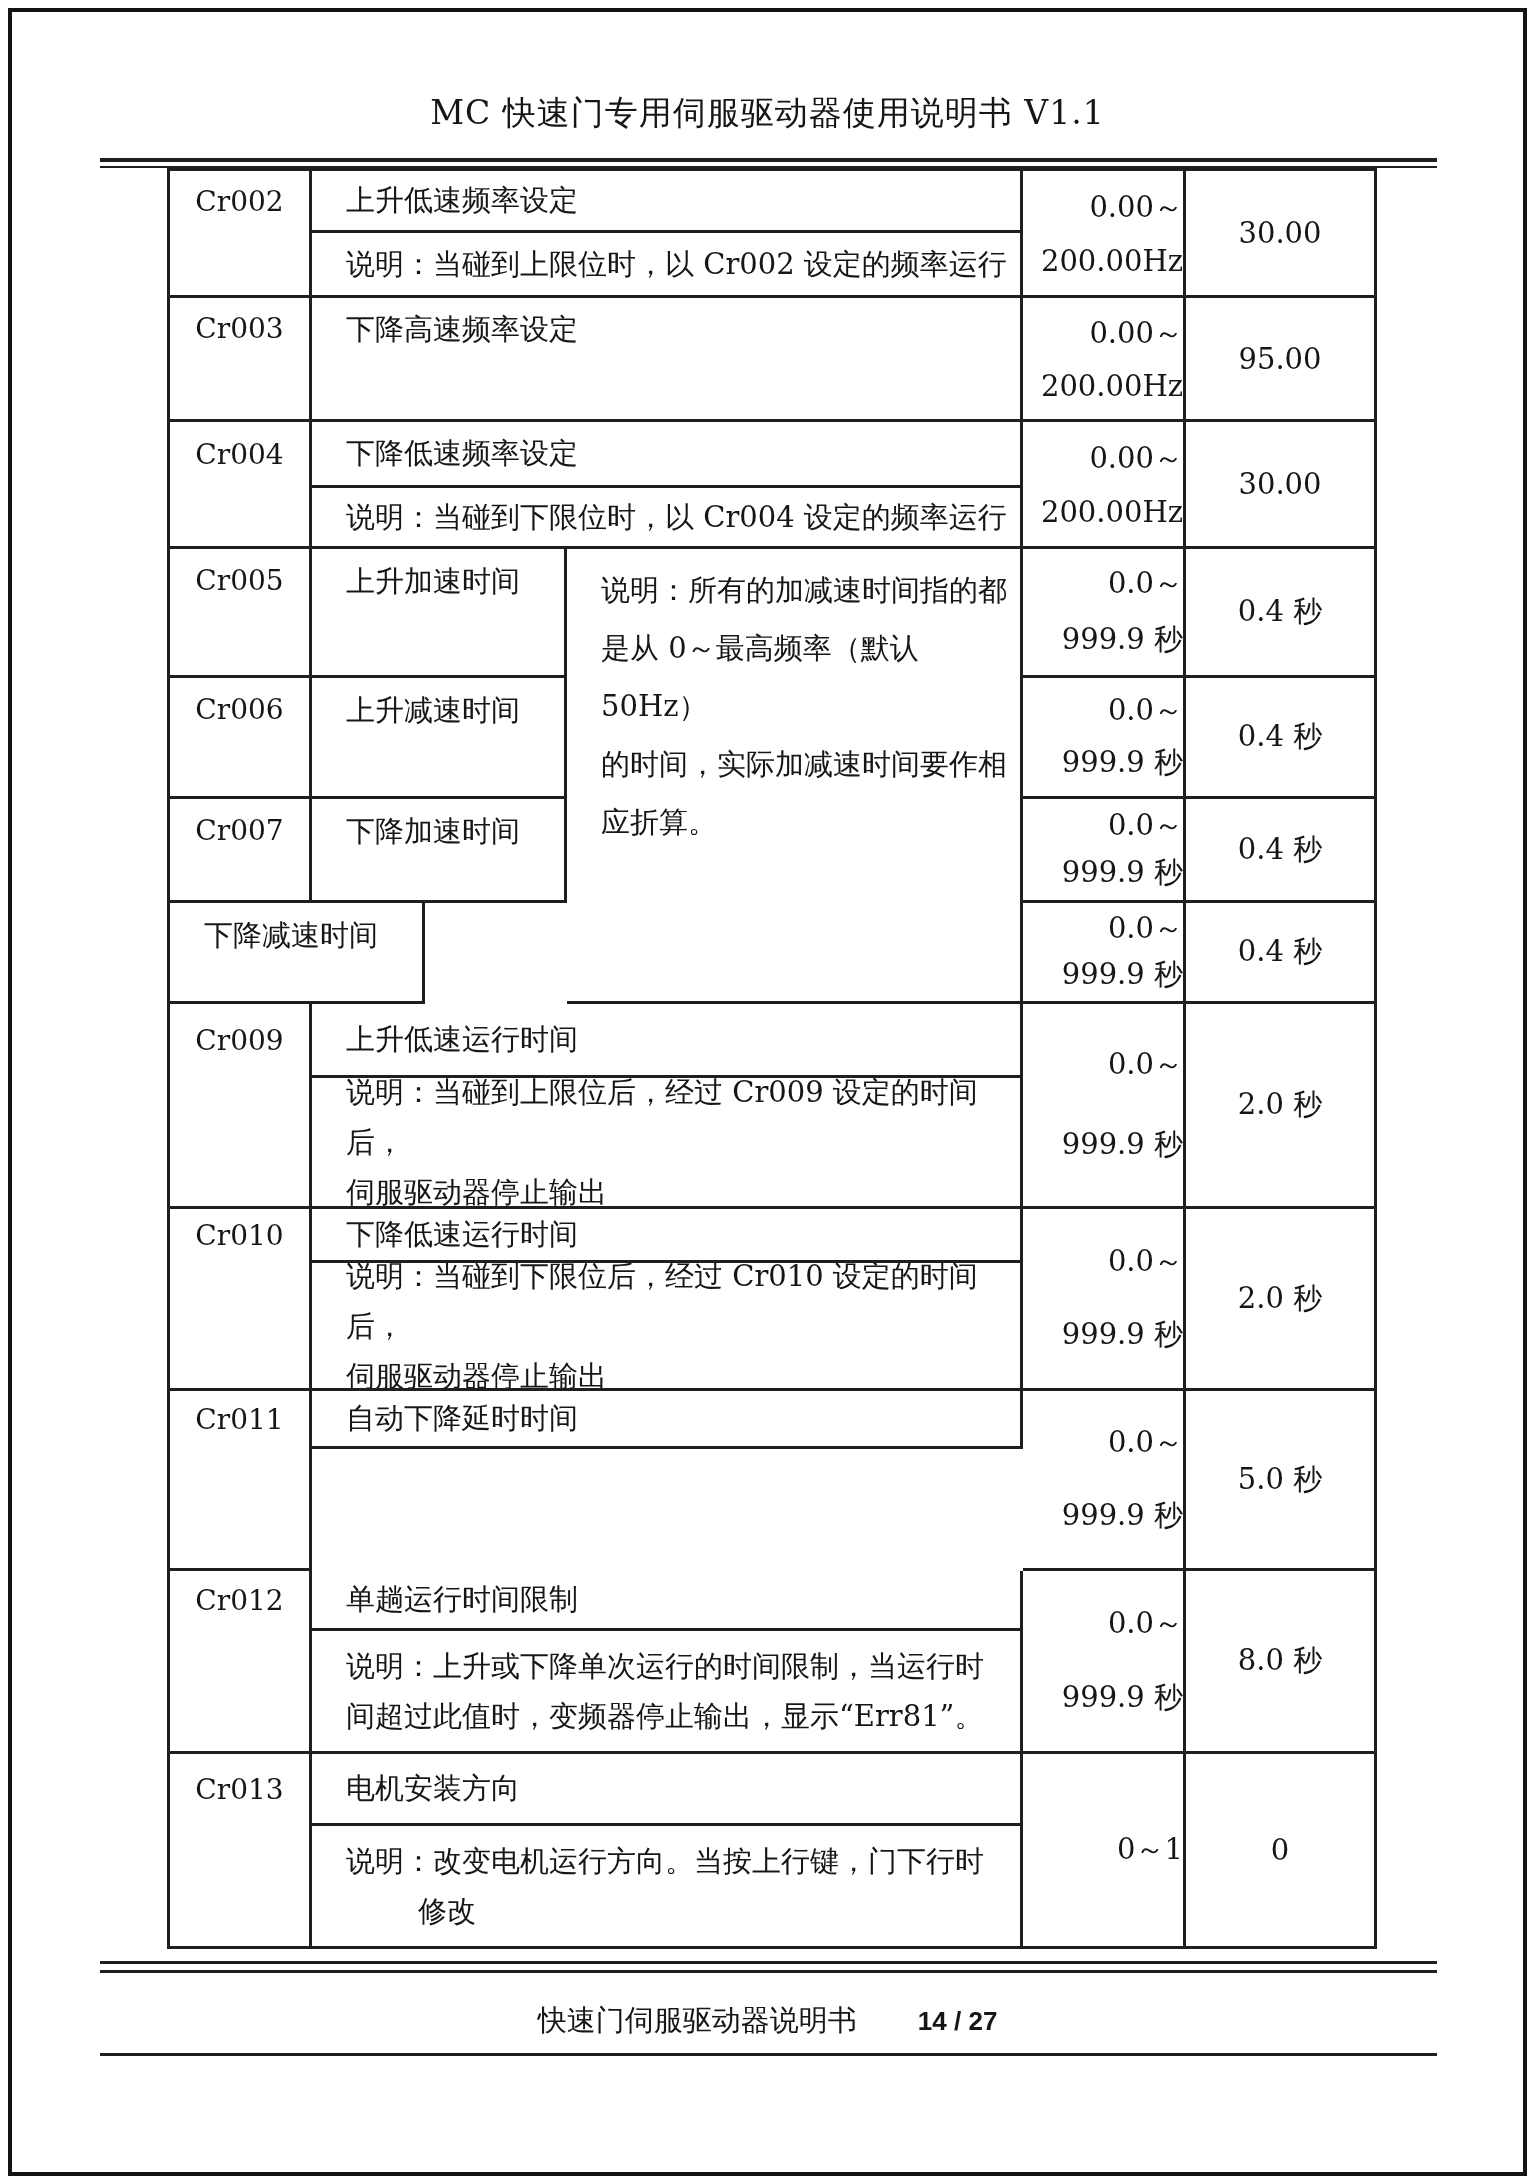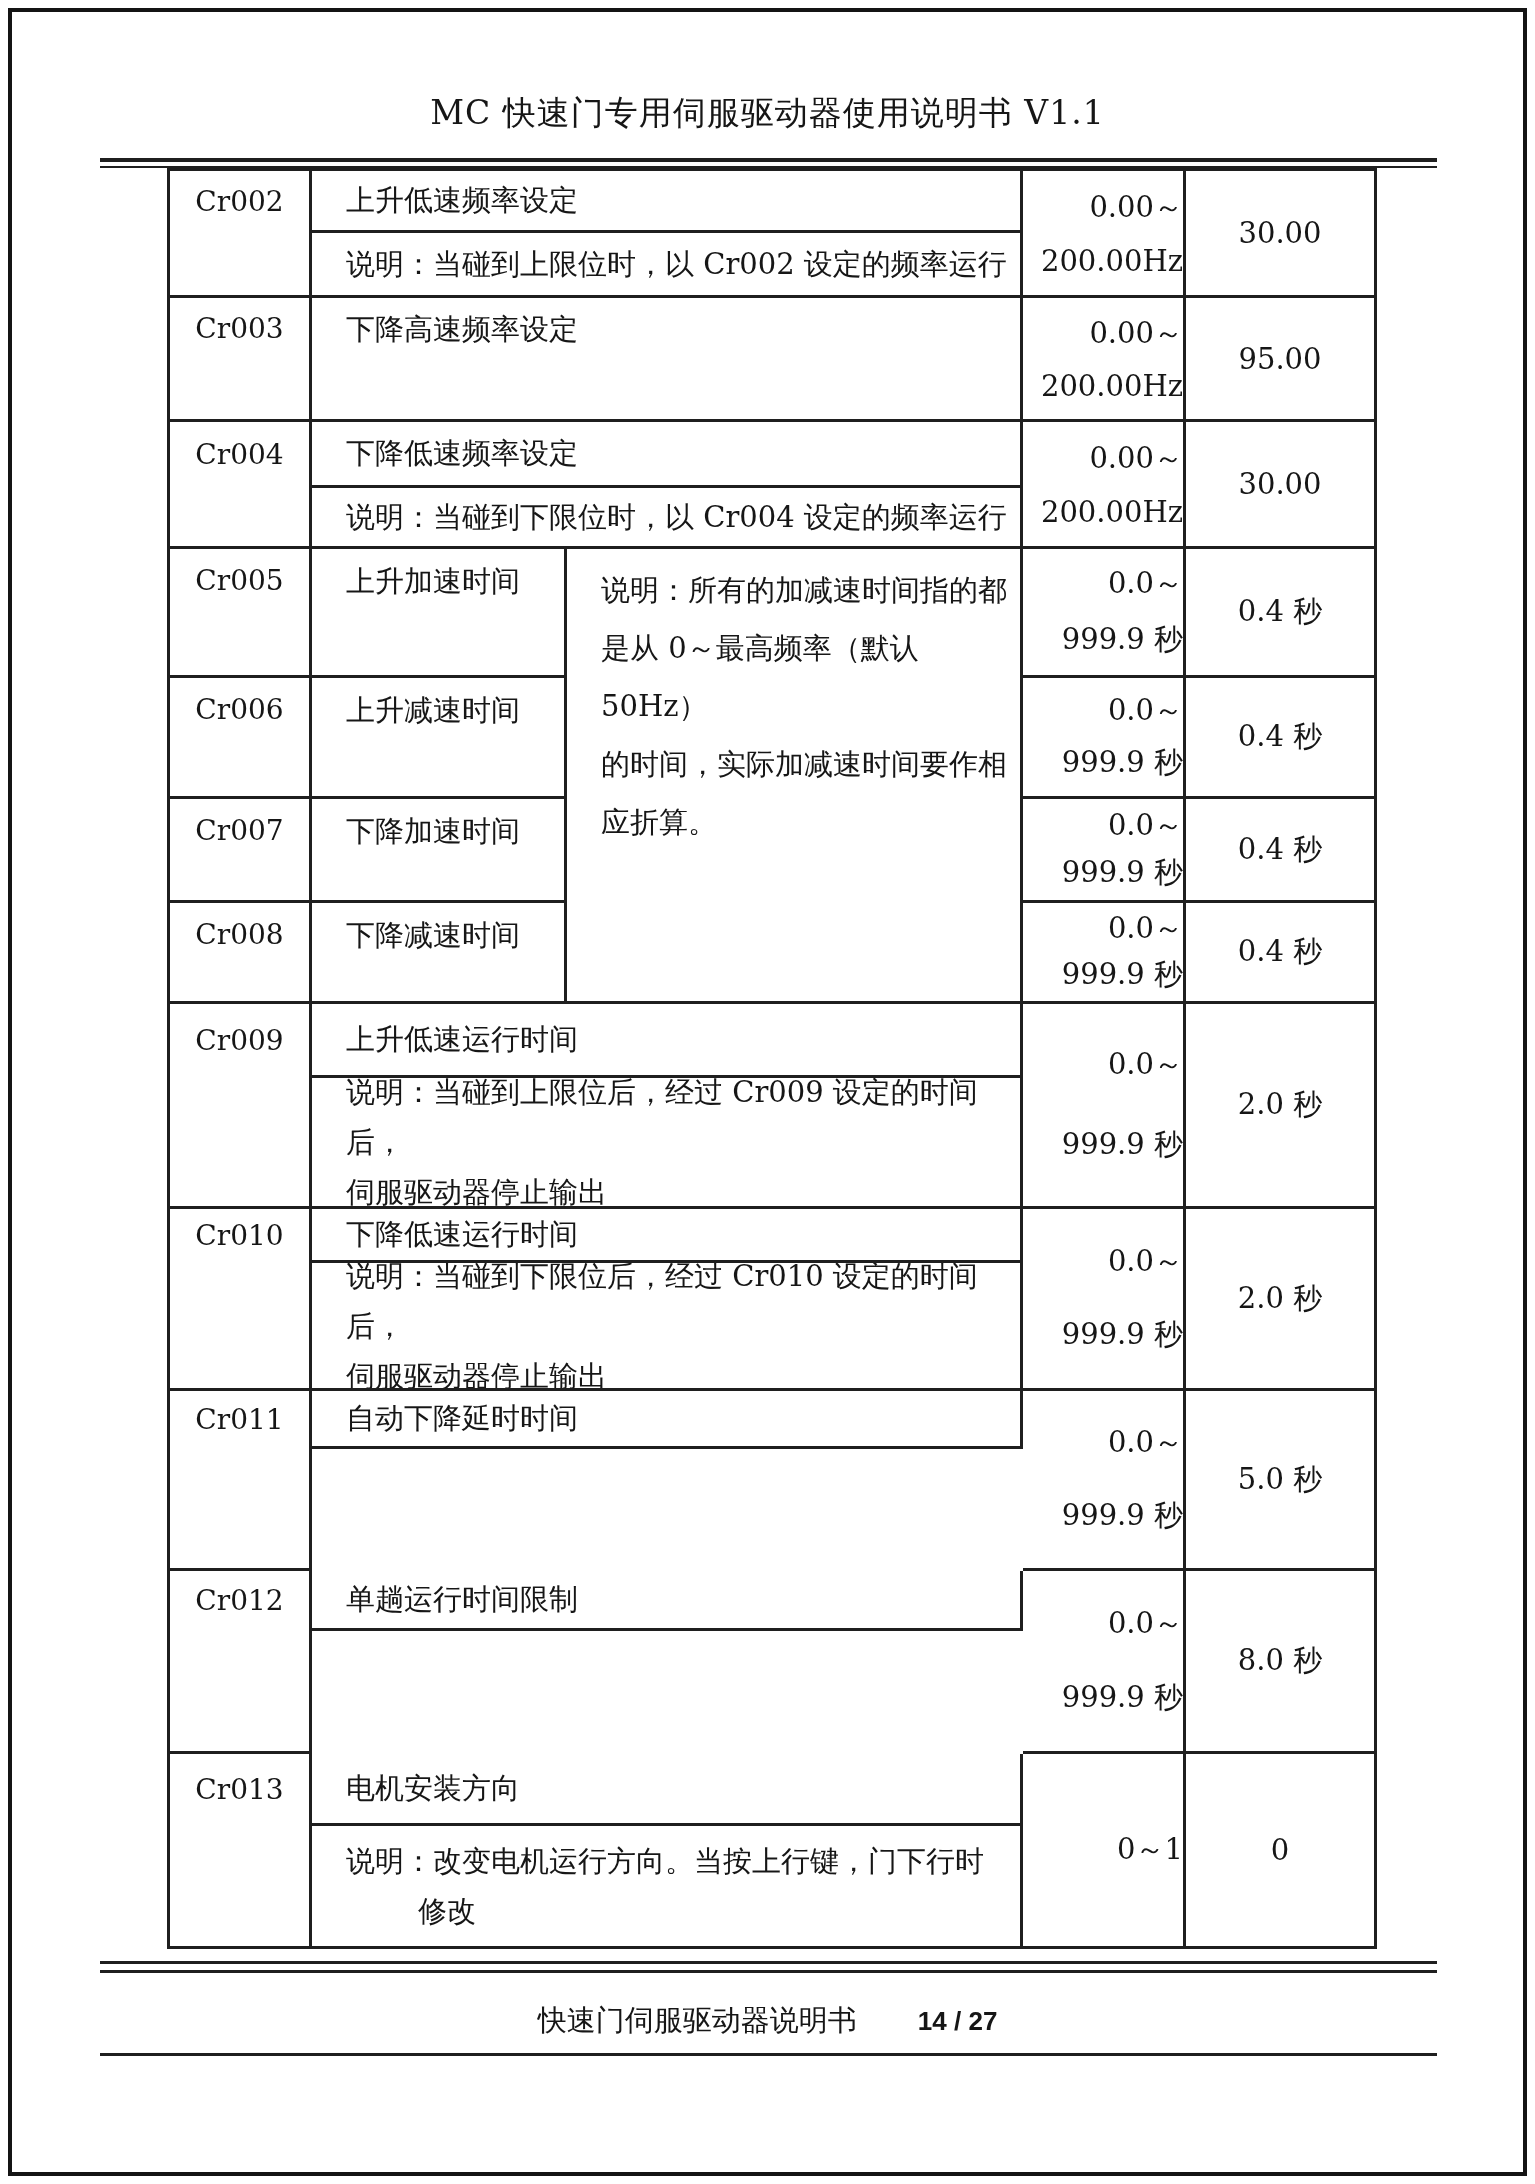--- a/index.html
+++ b/index.html
@@ -219,23 +219,20 @@
       </div>
       <div class="mini" style="height:104px">
         <div class="cell code">
             <span style="line-height:64px">Cr007</span>
           </div>
         <div class="cell gname">
             <span style="line-height:64px">下降加速时间</span>
           </div>
       </div>
       <div class="mini" style="height:101px">
-        <div class="cell code">
-            <span style="line-height:64px">Cr008</span>
-          </div>
         <div class="cell gname">
             <span style="line-height:64px">下降减速时间</span>
           </div>
       </div>
     </div>
     <div class="cell gnote lineblock">
       <span>说明：所有的加减速时间指的都</span>
       <span>是从 0～最高频率（默认 50Hz）</span>
       <span>的时间，实际加减速时间要作相</span>
       <span>应折算。</span>
@@ -342,20 +339,24 @@
       </div>
   </div>
 
   <div class="block" style="height:183px">
     <div class="cell code">
         <span style="line-height:60px">Cr012</span>
       </div>
     <div class="desccol">
       <div class="cell name" style="height:60px">
           <span>单趟运行时间限制</span>
+        </div>
+      <div class="cell note lineblock">
+          <span>说明：上升或下降单次运行的时间限制，当运行时</span>
+          <span>间超过此值时，变频器停止输出，显示“Err81”。</span>
         </div>
     </div>
     <div class="cell range lineblock">
         <span>0.0～</span>
         <span>999.9 秒</span>
       </div>
     <div class="cell defv">
         <span>8.0 秒</span>
       </div>
   </div>

